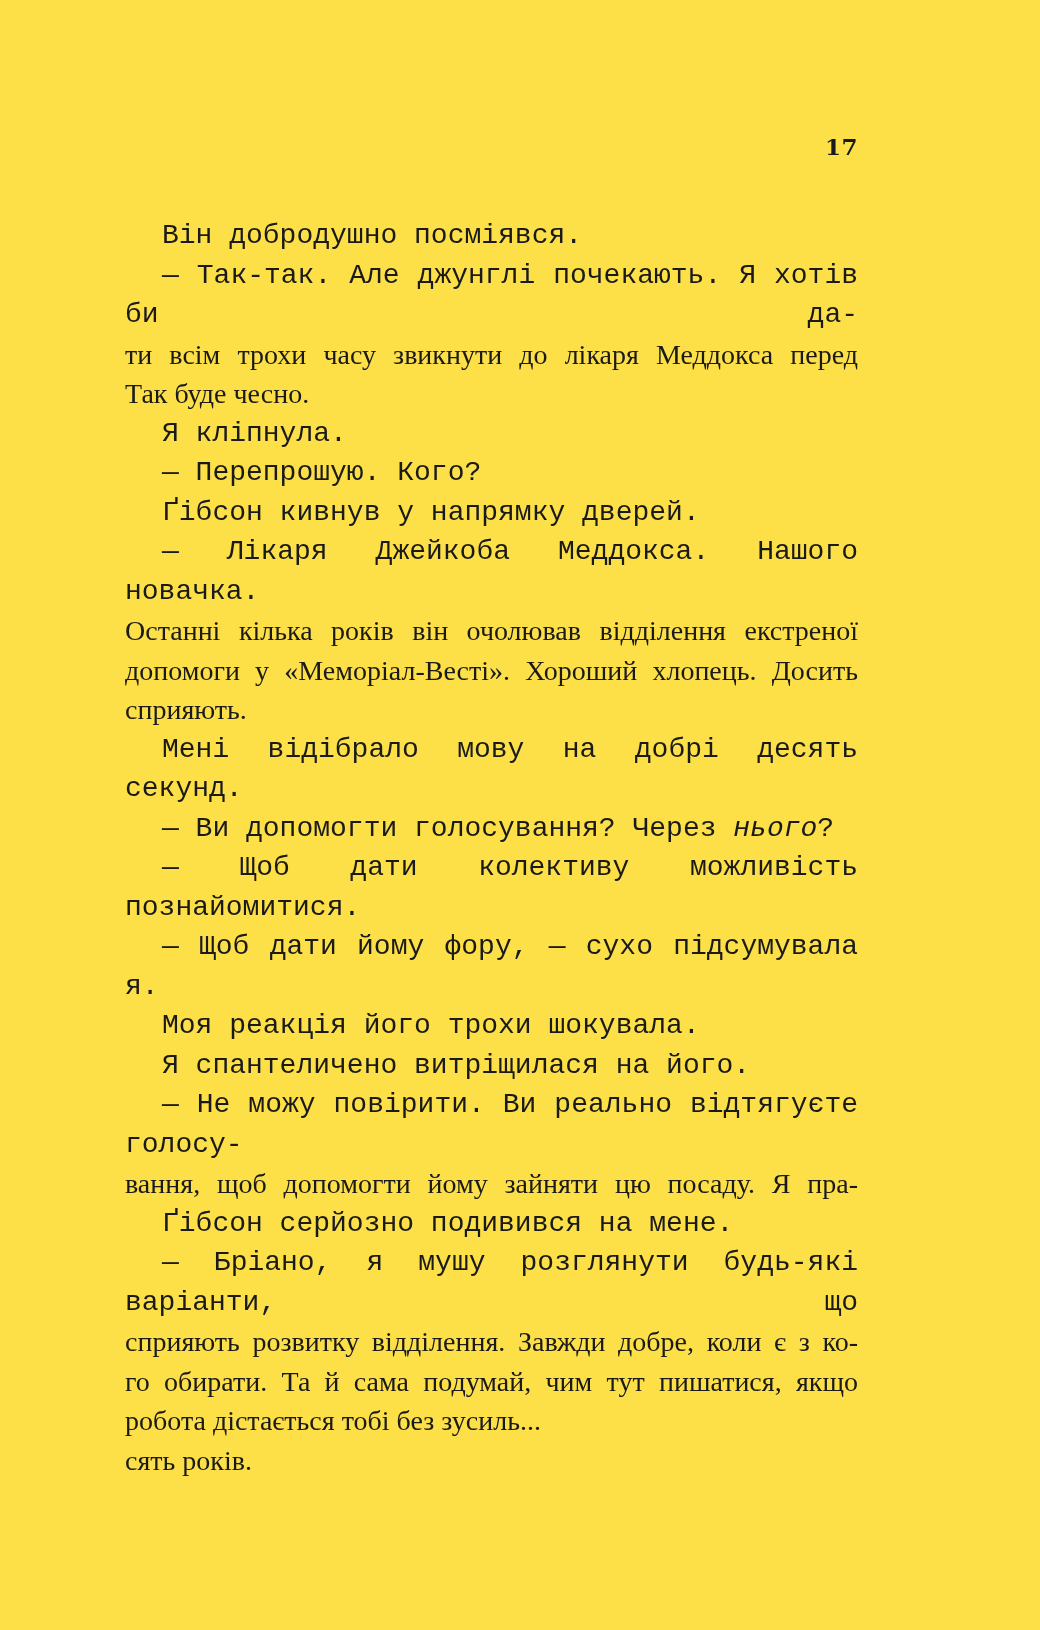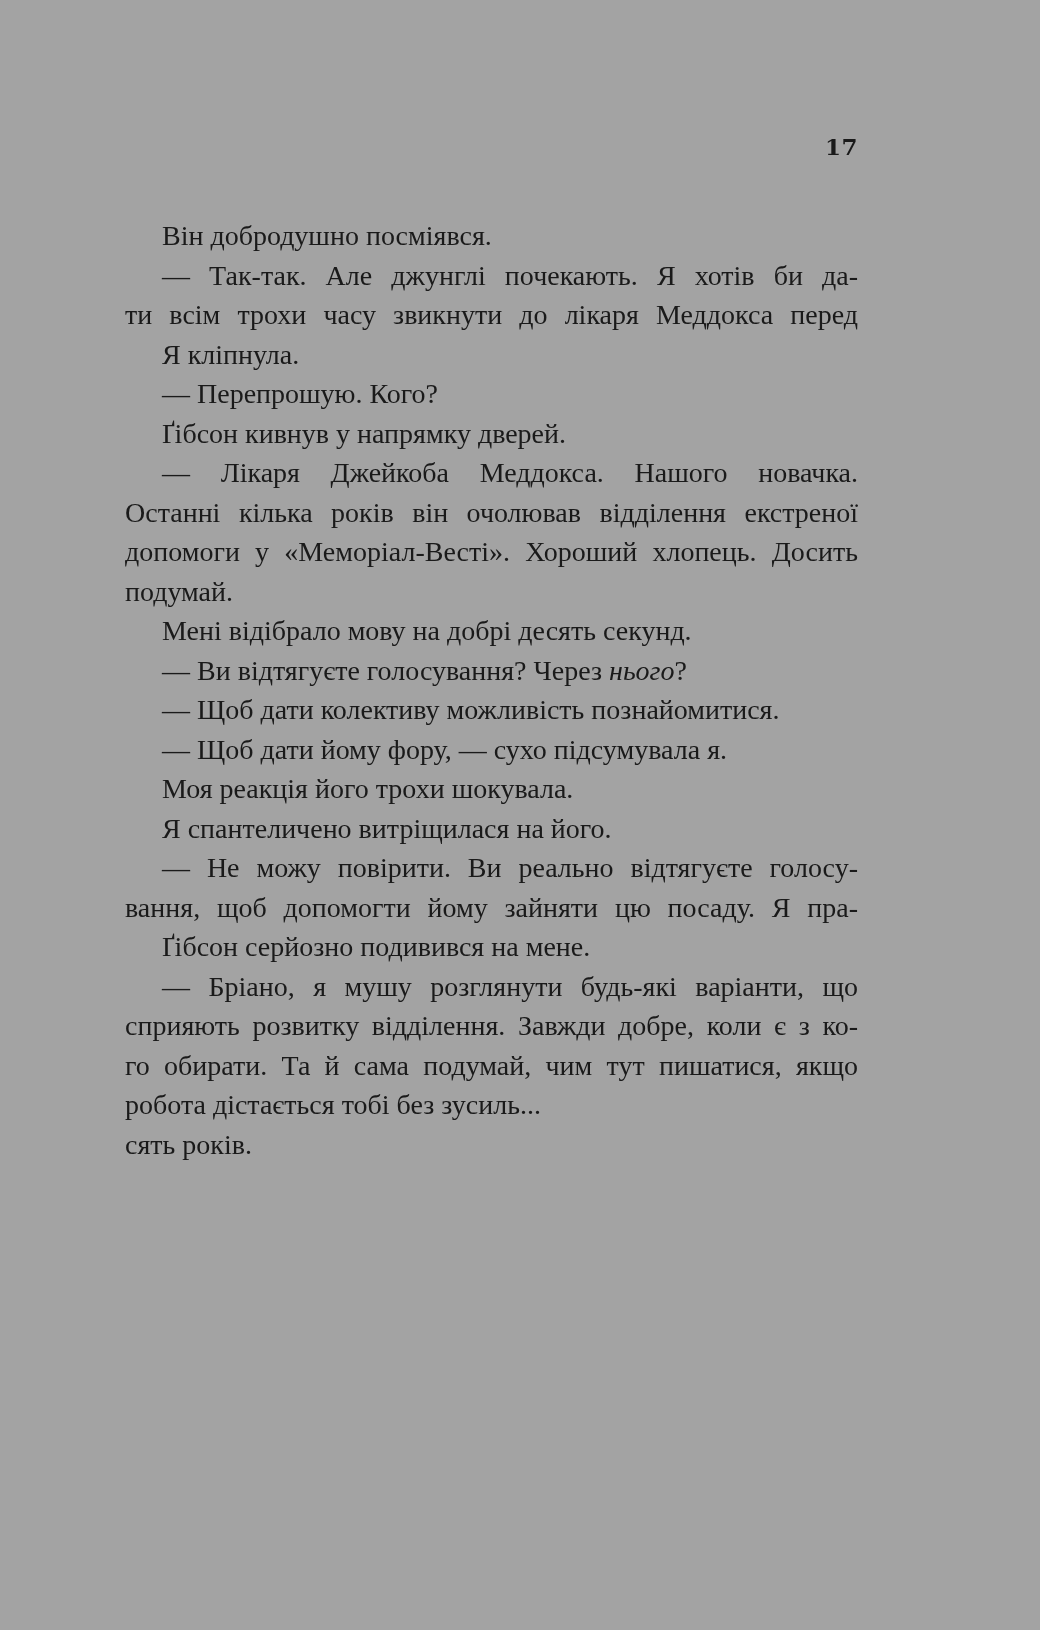--- a/index.html
+++ b/index.html
@@ -1,20 +1,20 @@
 <!DOCTYPE html>
 <html><head>
 <meta charset="utf-8">
 <style>
   html,body{margin:0;padding:0;}
   body{background:#e8e8e8;}
   .page{
     position:relative;
     width:1040px;height:1630px;
-    background:#a3a3a3;
+    background:#fde047;
     overflow:hidden;
   }
   .folio{
     position:absolute;
     top:135px;right:182px;
     font-family:"DejaVu Serif","Liberation Serif",serif;
     font-weight:700;
     font-size:23px;line-height:1;
     letter-spacing:0.5px;
     color:#1a1a1a;
@@ -25,57 +25,58 @@
     color:#1a1a1a;
     font-family:"Liberation Serif","DejaVu Serif",serif;
     font-size:28px;
     line-height:39.5px;
     font-kerning:normal;
   }
   .line{
     text-align:justify;
     text-align-last:justify;
   }
-  .line.indent{text-indent:37px;}
+  .line.indent{text-indent:37px;font-family:Liberation Mono, monospace;}
   .line.last{text-align-last:left;}
   .ital{font-style:italic;}
 </style>
 </head>
 <body>
 
 <div class="page">
   <div class="folio">17</div>
   <main class="text-block">
       <div>
         <div class="line indent last"><span>Він добродушно посміявся.</span></div>
       </div>
       <div>
         <div class="line indent"><span>— Так-так. Але джунглі почекають. Я хотів би да-</span></div>
         <div class="line"><span>ти всім трохи часу звикнути до лікаря Меддокса перед</span></div>
+        <div class="line last"><span>Так буде чесно.</span></div>
       </div>
       <div>
         <div class="line indent last"><span>Я кліпнула.</span></div>
       </div>
       <div>
         <div class="line indent last"><span>— Перепрошую. Кого?</span></div>
       </div>
       <div>
         <div class="line indent last"><span>Ґібсон кивнув у напрямку дверей.</span></div>
       </div>
       <div>
         <div class="line indent"><span>— Лікаря Джейкоба Меддокса. Нашого новачка.</span></div>
         <div class="line"><span>Останні кілька років він очолював відділення екстреної</span></div>
         <div class="line"><span>допомоги у «Меморіал-Весті». Хороший хлопець. Досить</span></div>
-        <div class="line last"><span>подумай.</span></div>
+        <div class="line last"><span>сприяють.</span></div>
       </div>
       <div>
         <div class="line indent last"><span>Мені відібрало мову на добрі десять секунд.</span></div>
       </div>
       <div>
-        <div class="line indent last"><span>— Ви відтягуєте голосування? Через </span><span class="ital">нього</span><span>?</span></div>
+        <div class="line indent last"><span>— Ви допомогти голосування? Через </span><span class="ital">нього</span><span>?</span></div>
       </div>
       <div>
         <div class="line indent last"><span>— Щоб дати колективу можливість познайомитися.</span></div>
       </div>
       <div>
         <div class="line indent last"><span>— Щоб дати йому фору, — сухо підсумувала я.</span></div>
       </div>
       <div>
         <div class="line indent last"><span>Моя реакція його трохи шокувала.</span></div>
       </div>

